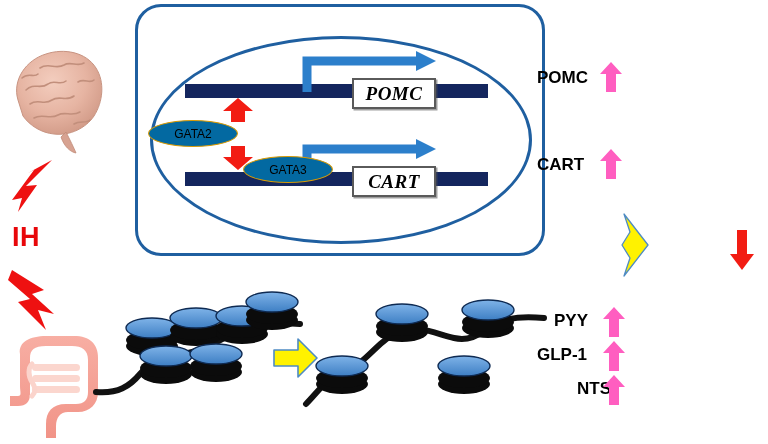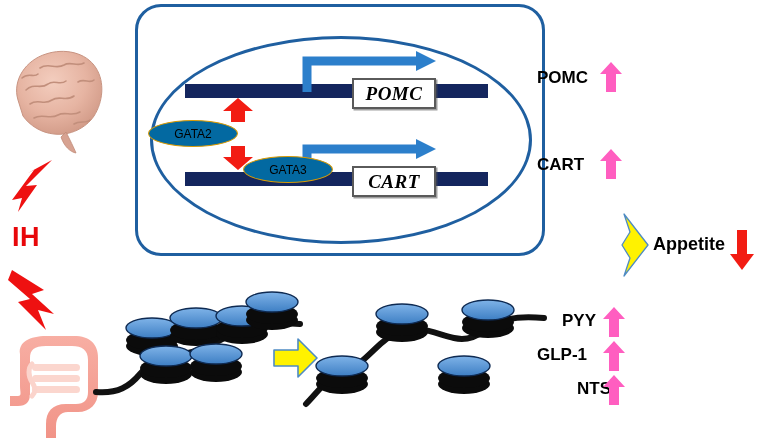--- a/index.html
+++ b/index.html
@@ -55,21 +55,21 @@
     display:flex;align-items:center;justify-content:center;
     font-size:12px;font-weight:normal;color:#000;
   }
   .gata2{left:148px;top:120px;width:88px;}
   .gata3{left:243px;top:120px;width:88px;margin-top:36px;}
 
   
   .side-lbl{font-size:17px;font-weight:bold;color:#000;}
   .pomc-lbl{left:537px;top:68px;}
   .cart-lbl{left:537px;top:155px;}
-  .pyy-lbl{left:554px;top:311px;margin-left:8px;}
+  .pyy-lbl{left:554px;top:311px;}
   .glp-lbl{left:537px;top:345px;}
   .nts-lbl{left:553px;top:379px;margin-left:24px;}
   .appetite-lbl{left:653px;top:234px;font-size:18px;}
 
   
   .ih{left:12px;top:222px;font-size:27px;font-weight:bold;color:#E8070A;
       font-family:"Liberation Sans",sans-serif;letter-spacing:.5px;}
 
   
   .caption{left:142px;top:413px;font-size:16px;font-weight:bold;color:#000;}
@@ -188,21 +188,20 @@
     <svg width="22" height="30" viewBox="0 0 22 30">
       <path d="M11 0 L22 12 L16 12 L16 30 L6 30 L6 12 L0 12 Z" fill="#FF5EC0"></path>
     </svg>
   </div>
 
   <div class="abs" style="left:622px;top:214px;width:28px;height:62px;">
     <svg width="28" height="62" viewBox="0 0 28 62">
       <path d="M2 0 L26 31 L2 62 L8 44 L0 31 L8 18 Z" fill="#FFF200" stroke="#4E8BC4" stroke-width="1.3" stroke-linejoin="round"></path>
     </svg>
   </div>
-  <div class="abs appetite-lbl lbl">Appetite</div>
   <div class="abs" style="left:730px;top:230px;width:24px;height:40px;">
     <svg width="24" height="40" viewBox="0 0 24 40">
       <path d="M12 40 L24 24 L17 24 L17 0 L7 0 L7 24 L0 24 Z" fill="#F21C13"></path>
     </svg>
   </div>
 
   <div class="abs" style="left:100px;top:298px;width:200px;height:108px;">
     <svg width="200" height="108" viewBox="0 0 200 108">
       <defs>
         <linearGradient id="nucG" x1="0" y1="0" x2="0" y2="1">

